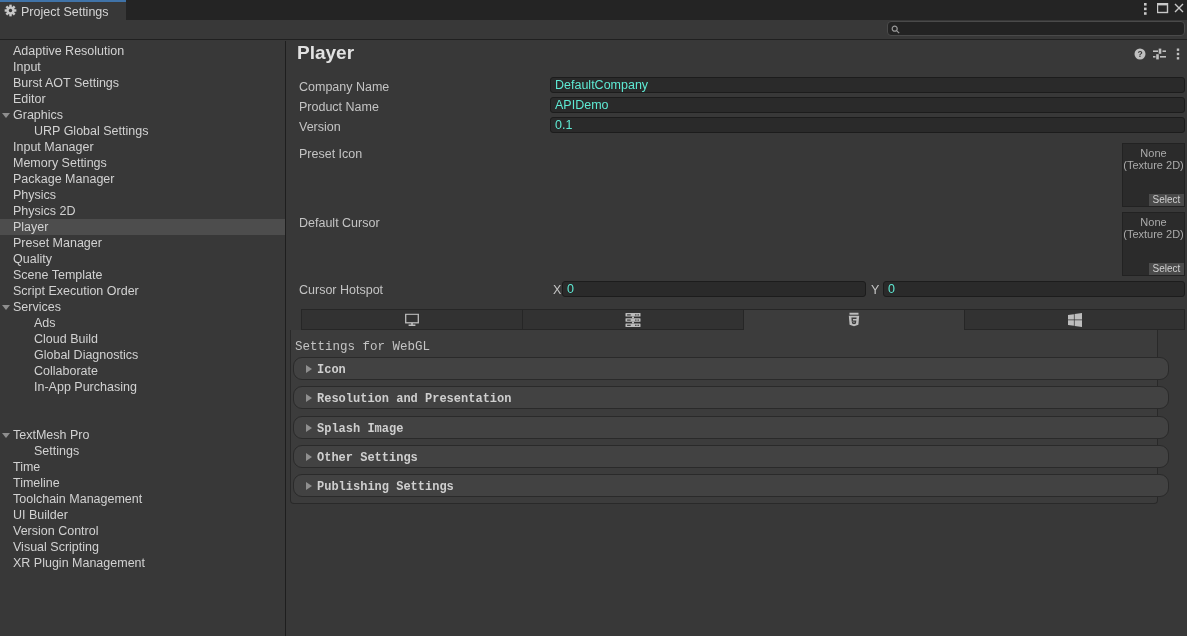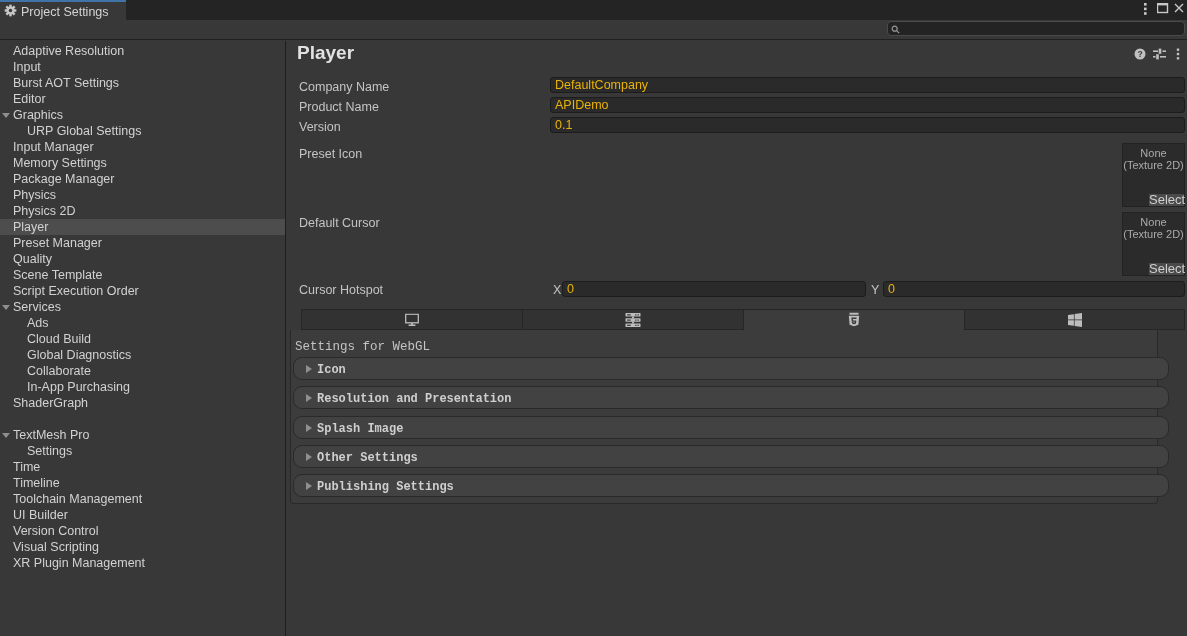--- a/index.html
+++ b/index.html
@@ -18,38 +18,38 @@
              border-bottom:1px solid #202020; }
   #search { position:absolute; left:887px; top:1px; width:298px; height:15px; background:#232323;
             border:1px solid #4A4A4A; border-radius:4px; }
 
   
   #side { position:absolute; left:0; top:41px; width:286px; height:595px; background:#383838;
           border-right:1px solid #1E1E1E; }
   .row { position:absolute; left:0; width:285px; height:16px; font-size:12.5px; color:#D2D2D2;
          line-height:16px; white-space:nowrap; }
   .row span { position:absolute; left:13px; }
-  .row.ind span { left:27px; }
+  .row.ind span { left:34px; }
   .row.sel { background:#4D4D4D; }
   .tri { position:absolute; left:2px; top:5.5px; width:0; height:0;
          border-left:4.5px solid transparent; border-right:4.5px solid transparent;
          border-top:5.5px solid #8E8E8E; }
 
   
   #main { position:absolute; left:286px; top:41px; width:901px; height:595px; background:#383838; }
   #hdr { position:absolute; left:11px; top:1px; font-size:19px; font-weight:bold; color:#E2E2E2; }
   .lbl { position:absolute; font-size:12.5px; color:#C4C4C4; white-space:nowrap; }
   .input { position:absolute; background:#2A2A2A; border:1px solid #1C1C1C; border-radius:3px;
-           font-size:12.5px; color:#eab308; line-height:15px; padding-left:4px; }
+           font-size:12.5px; color:#5eead4; line-height:15px; padding-left:4px; }
   .texbox { position:absolute; left:836px; width:63px; height:64px; background:#2B2B2B;
             border:1px solid #222; }
   .texbox .none { position:absolute; top:3px; width:100%; text-align:center; font-size:11px;
                   color:#ABABAB; line-height:12px; }
   .selbtn { position:absolute; right:0; bottom:0; width:35px; height:12px; background:#4A4A4A;
-            color:#CFCFCF; font-size:13px; line-height:12px; text-align:center; }
+            color:#CFCFCF; font-size:10px; line-height:12px; text-align:center; }
 
   
   #ptabs { position:absolute; left:15px; top:268px; width:884px; height:21px; }
   .ptab { position:absolute; top:0; width:221px; height:21px; background:#323232;
           border:1px solid #262626; border-right:none; }
   .ptab.active { background:#3C3C3C; border-bottom:none; }
   .ptab svg { position:absolute; left:50%; top:50%; transform:translate(-50%,-50%); }
 
   
   #gbox { position:absolute; left:4px; top:289px; width:868px; height:174px; background:#3C3C3C;
@@ -170,23 +170,20 @@
       </div>
       <div class="row ind" style="top:306px">
         <span>Global Diagnostics</span>
       </div>
       <div class="row ind" style="top:322px">
         <span>Collaborate</span>
       </div>
       <div class="row ind" style="top:338px">
         <span>In-App Purchasing</span>
       </div>
-      <div class="row" style="top:354px">
-        <span>ShaderGraph</span>
-      </div>
       <div class="row" style="top:386px">
         <div class="tri"></div>
         <span>TextMesh Pro</span>
       </div>
       <div class="row ind" style="top:402px">
         <span>Settings</span>
       </div>
       <div class="row" style="top:418px">
         <span>Time</span>
       </div>

